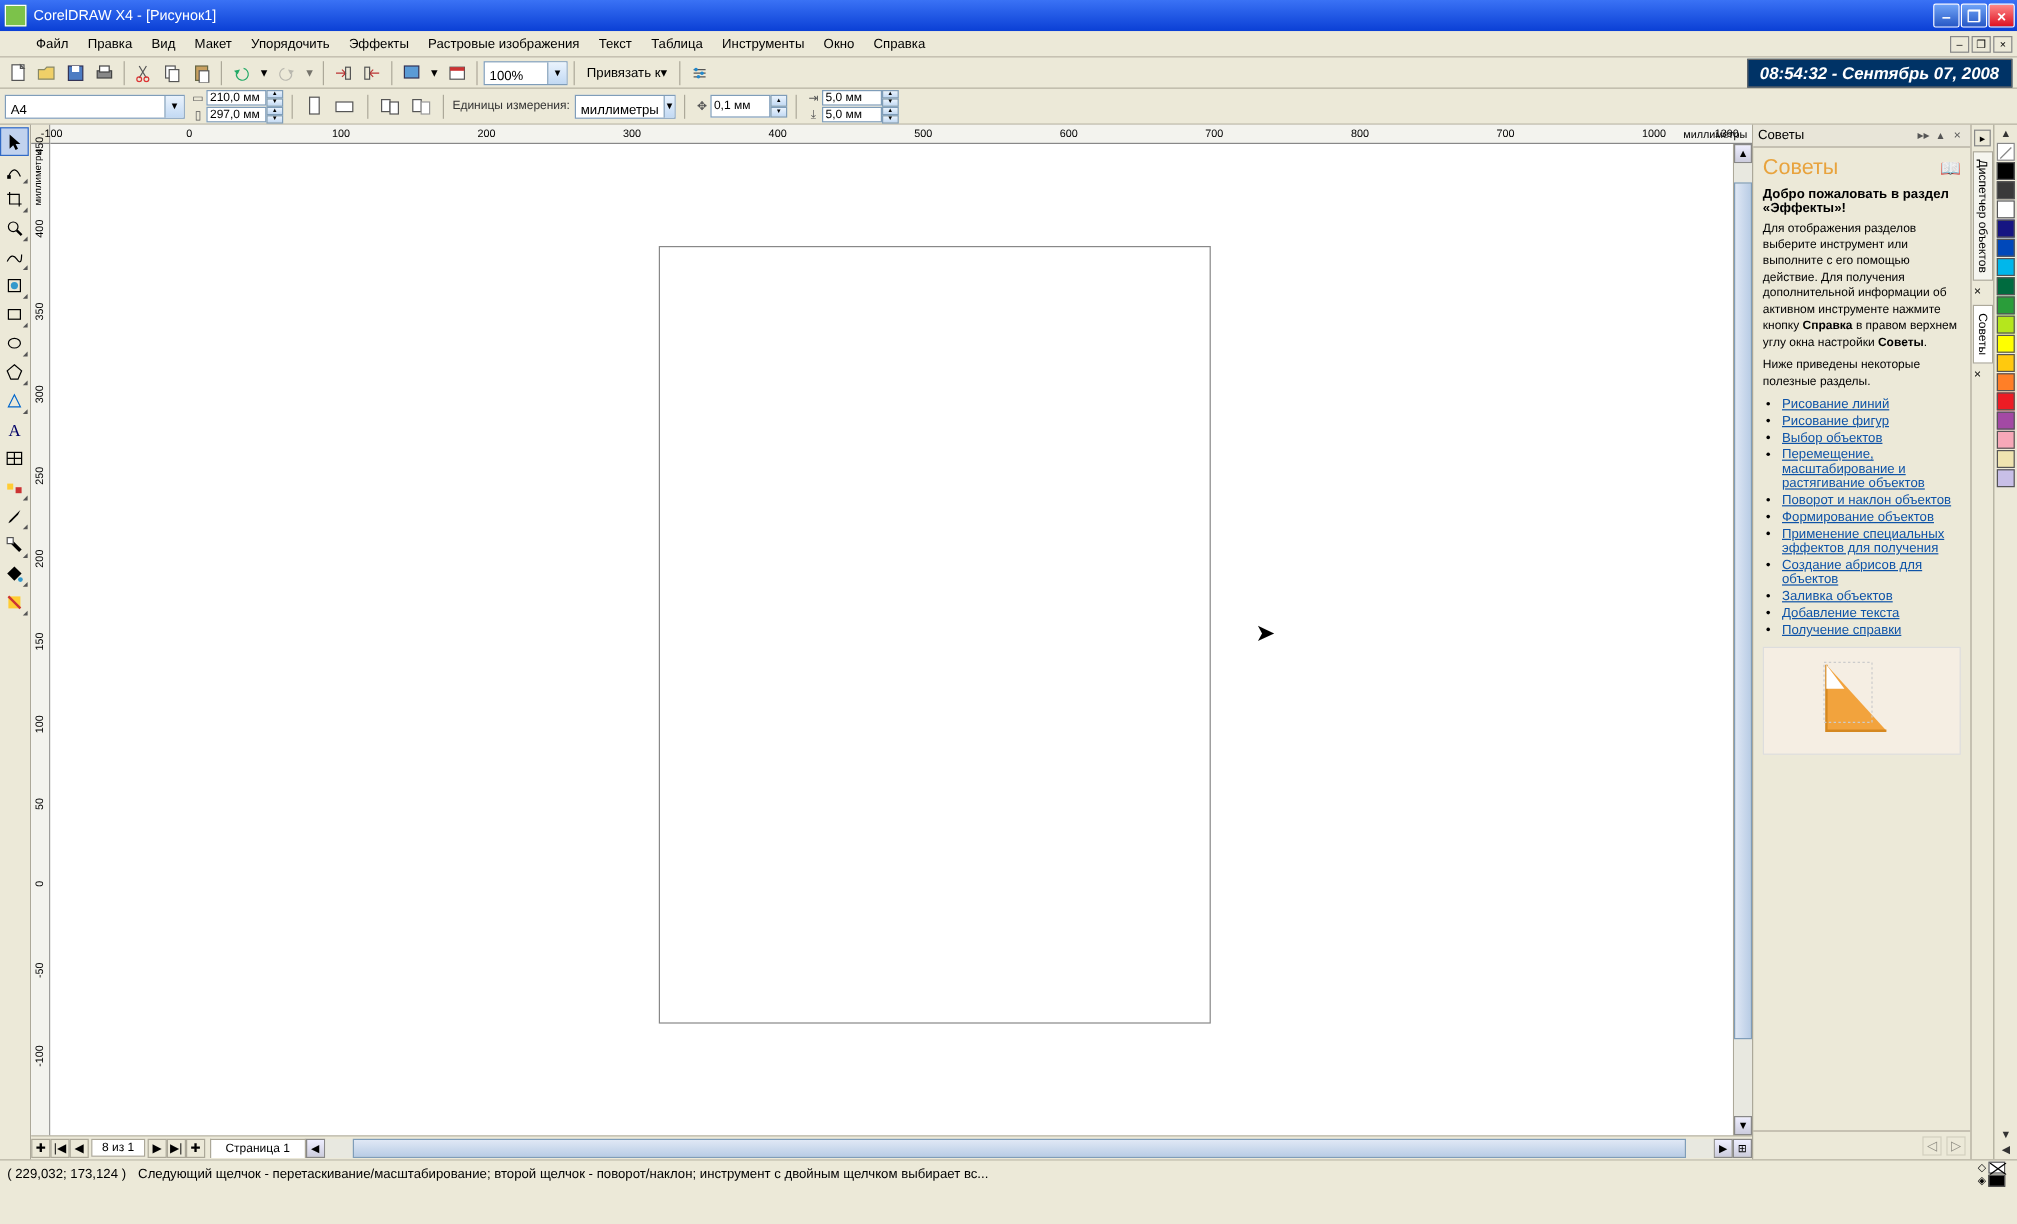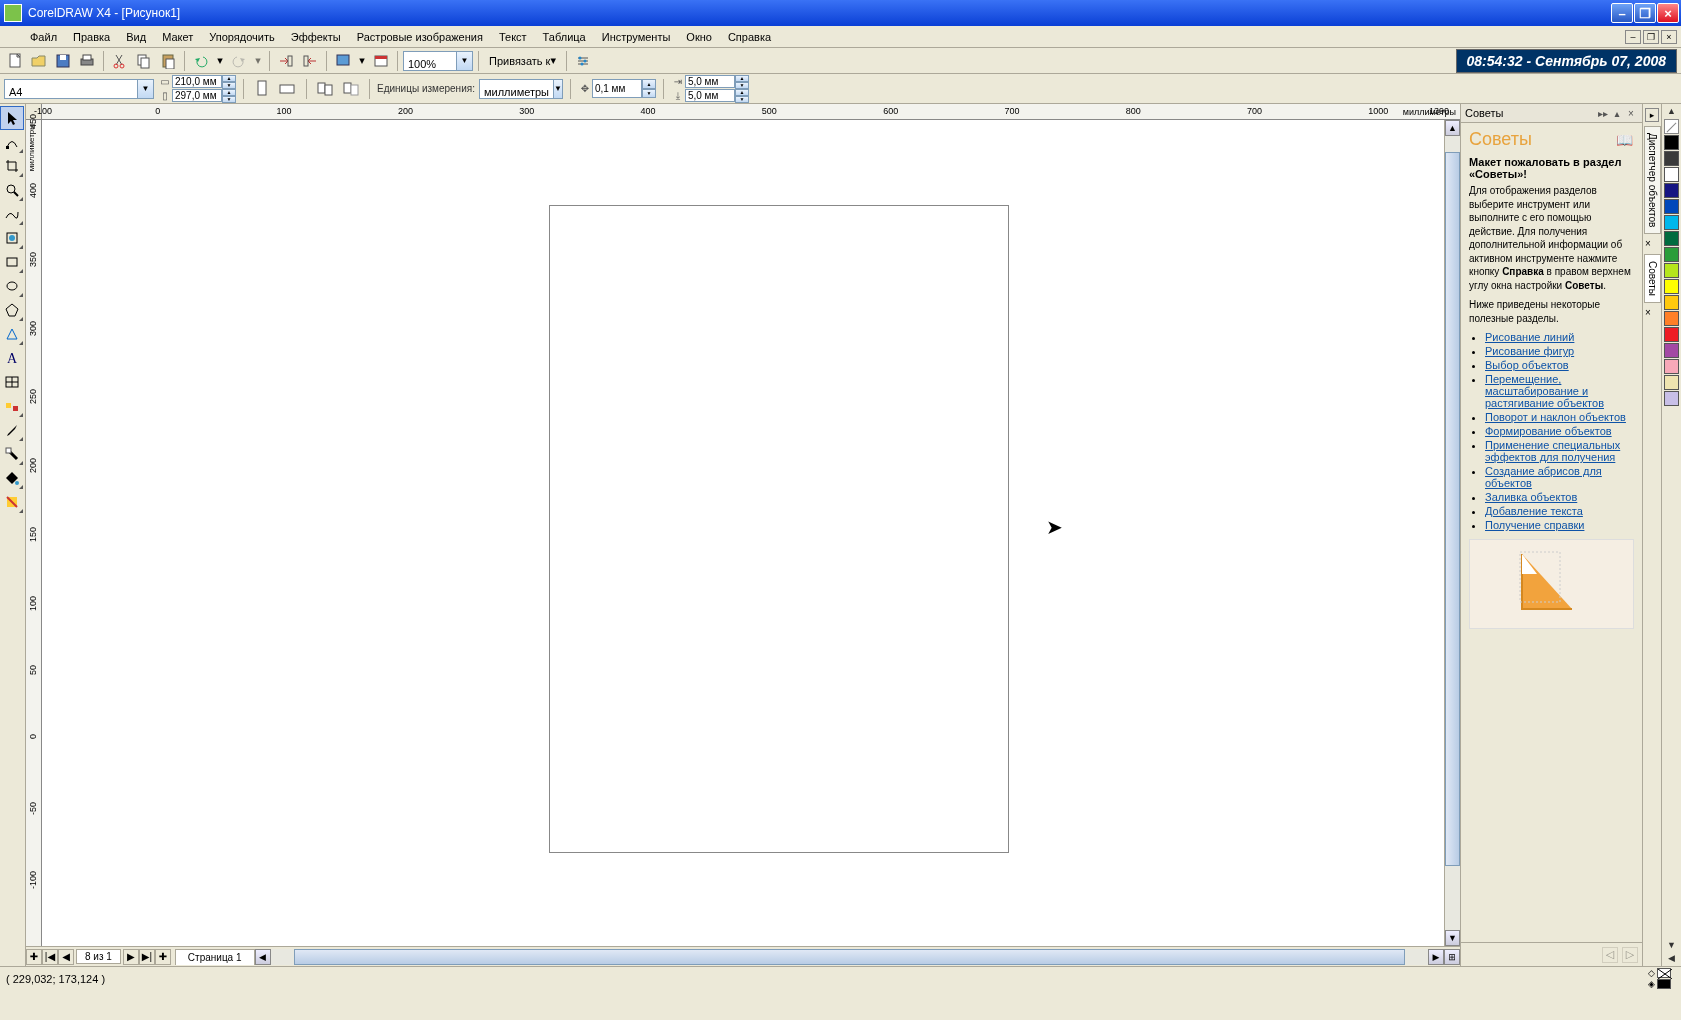--- a/index.html
+++ b/index.html
@@ -496,21 +496,21 @@
       <span class="gap"></span>
       <span class="pnl-btn">▸▸</span>
       <span class="pnl-btn">▴</span>
       <span class="pnl-btn">×</span>
     </div>
     <div class="panel-body">
       <div class="panel-title">
         <span>Советы</span>
         <span class="book">📖</span>
       </div>
-      <div class="hint-heading">Макет пожаловать в раздел «Советы»!</div>
+      <div class="hint-heading">Добро пожаловать в раздел «Эффекты»!</div>
       <div class="hint-text"><span>Для отображения разделов выберите инструмент или выполните с его помощью действие. Для получения дополнительной информации об активном инструменте нажмите кнопку </span><b>Справка</b><span> в правом верхнем углу окна настройки </span><b>Советы</b><span>.</span></div>
       <div class="hint-text">Ниже приведены некоторые полезные разделы.</div>
       <ul class="hint-list" id="hint-links">
           <li><a href="#">Рисование линий</a></li>
           <li><a href="#">Рисование фигур</a></li>
           <li><a href="#">Выбор объектов</a></li>
           <li><a href="#">Перемещение, масштабирование и растягивание объектов</a></li>
           <li><a href="#">Поворот и наклон объектов</a></li>
           <li><a href="#">Формирование объектов</a></li>
           <li><a href="#">Применение специальных эффектов для получения</a></li>
@@ -563,20 +563,21 @@
         <div class="swatch" style="background: rgb(239, 228, 176);"></div>
         <div class="swatch" style="background: rgb(200, 191, 231);"></div>
       </div>
     <div class="pal-arr" style="margin-top:auto;">▼</div>
     <div class="pal-arr">◀</div>
   </div>
 </div>
 
 <div class="statusbar">
   <span>( 229,032; 173,124 )</span>
+  <span>Следующий щелчок - перетаскивание/масштабирование; второй щелчок - поворот/наклон; инструмент с двойным щелчком выбирает вс...</span>
   <div class="color-wells">
     <div class="well-row">
         <span>◇</span>
         <div class="well" style="background:#fff;position:relative;">
           <div style="position:absolute;inset:0;">
             <svg width="14" height="10">
               <line x1="0" y1="10" x2="14" y2="0" stroke="#000"></line>
               <line x1="0" y1="0" x2="14" y2="10" stroke="#000"></line>
             </svg>
           </div>

